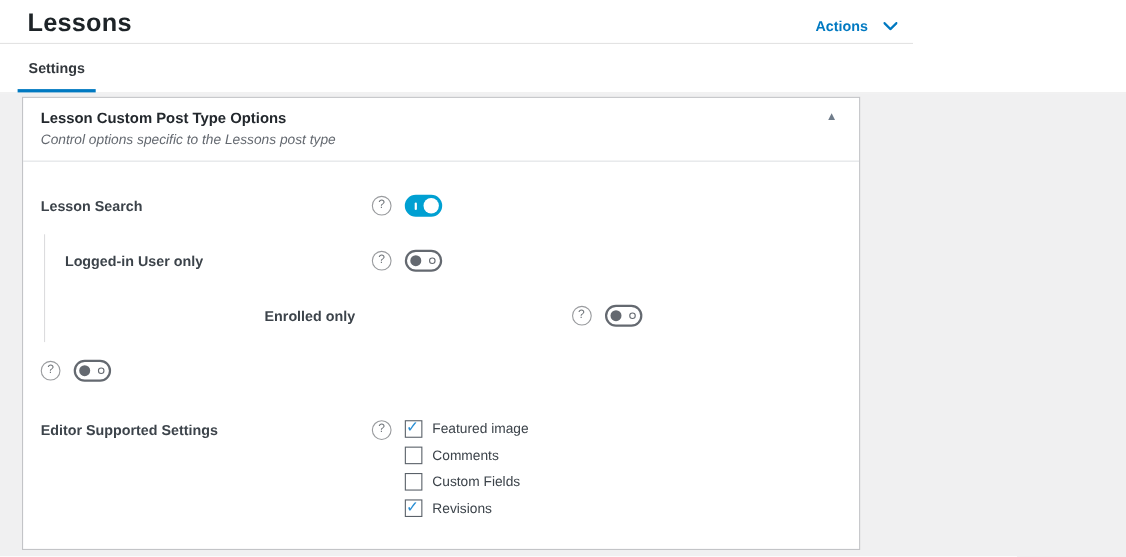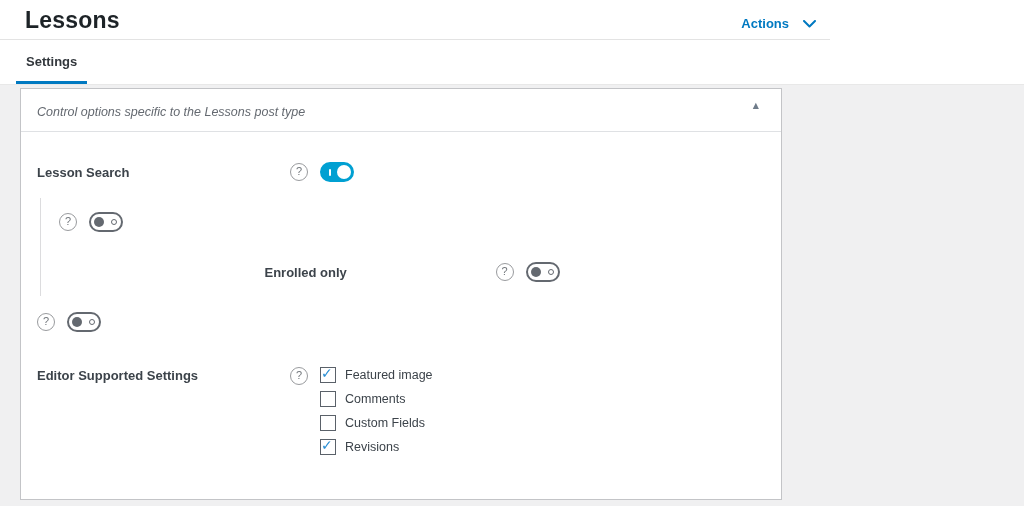--- a/index.html
+++ b/index.html
@@ -51,21 +51,21 @@
   .panel-title { font-size:13.5px; font-weight:700; color:#23282d; }
   .panel-sub { margin-top:5px; font-size:12.5px; font-style:italic; color:#646970; }
   .collapse {
     position:absolute; right:22px; top:13px; border:none; background:none;
     font-size:8px; color:#6f7c8a; cursor:pointer; line-height:1;
     font-family:"DejaVu Sans",sans-serif;
   }
 
   .panel-body { padding:30px 16px 0; }
 
-  .row { display:flex; align-items:center; }
+  .row { display:flex; align-items:center;gap:48px; }
   .row-label { width:253px; font-size:13px; font-weight:700; color:#3c434a; }
   .controls { display:flex; align-items:center; gap:12px; }
 
   
   .subgroup {
     margin-top:16px; margin-left:3px; padding:14px 0 14px 18px;
     border-left:1px solid #dcdcde;
   }
   .subgroup .row + .row { margin-top:30px;justify-content:center; }
   .subgroup .row-label { width:231px; }
@@ -132,39 +132,41 @@
 </div>
 
 <div class="tabbar">
   <div class="tab active">Settings</div>
 </div>
 
 <div class="content">
   <div class="panel">
 
     <div class="panel-header">
+      <div class="panel-title">Lesson Custom Post Type Options</div>
       <div class="panel-sub">Control options specific to the Lessons post type</div>
       <button class="collapse">▲</button>
     </div>
 
     <div class="panel-body">
 
       <div class="row">
         <div class="row-label">Lesson Search</div>
         <div class="controls">
           <span class="help">?</span>
           <span class="toggle on">
             <span class="bar-on"></span>
             <span class="knob-on"></span>
           </span>
         </div>
       </div>
 
       <div class="subgroup">
         <div class="row">
+          <div class="row-label">Logged-in User only</div>
           <div class="controls">
             <span class="help">?</span>
             <span class="toggle off">
               <span class="knob-off"></span>
               <span class="ring-off"></span>
             </span>
           </div>
         </div>
         <div class="row">
           <div class="row-label">Enrolled only</div>

